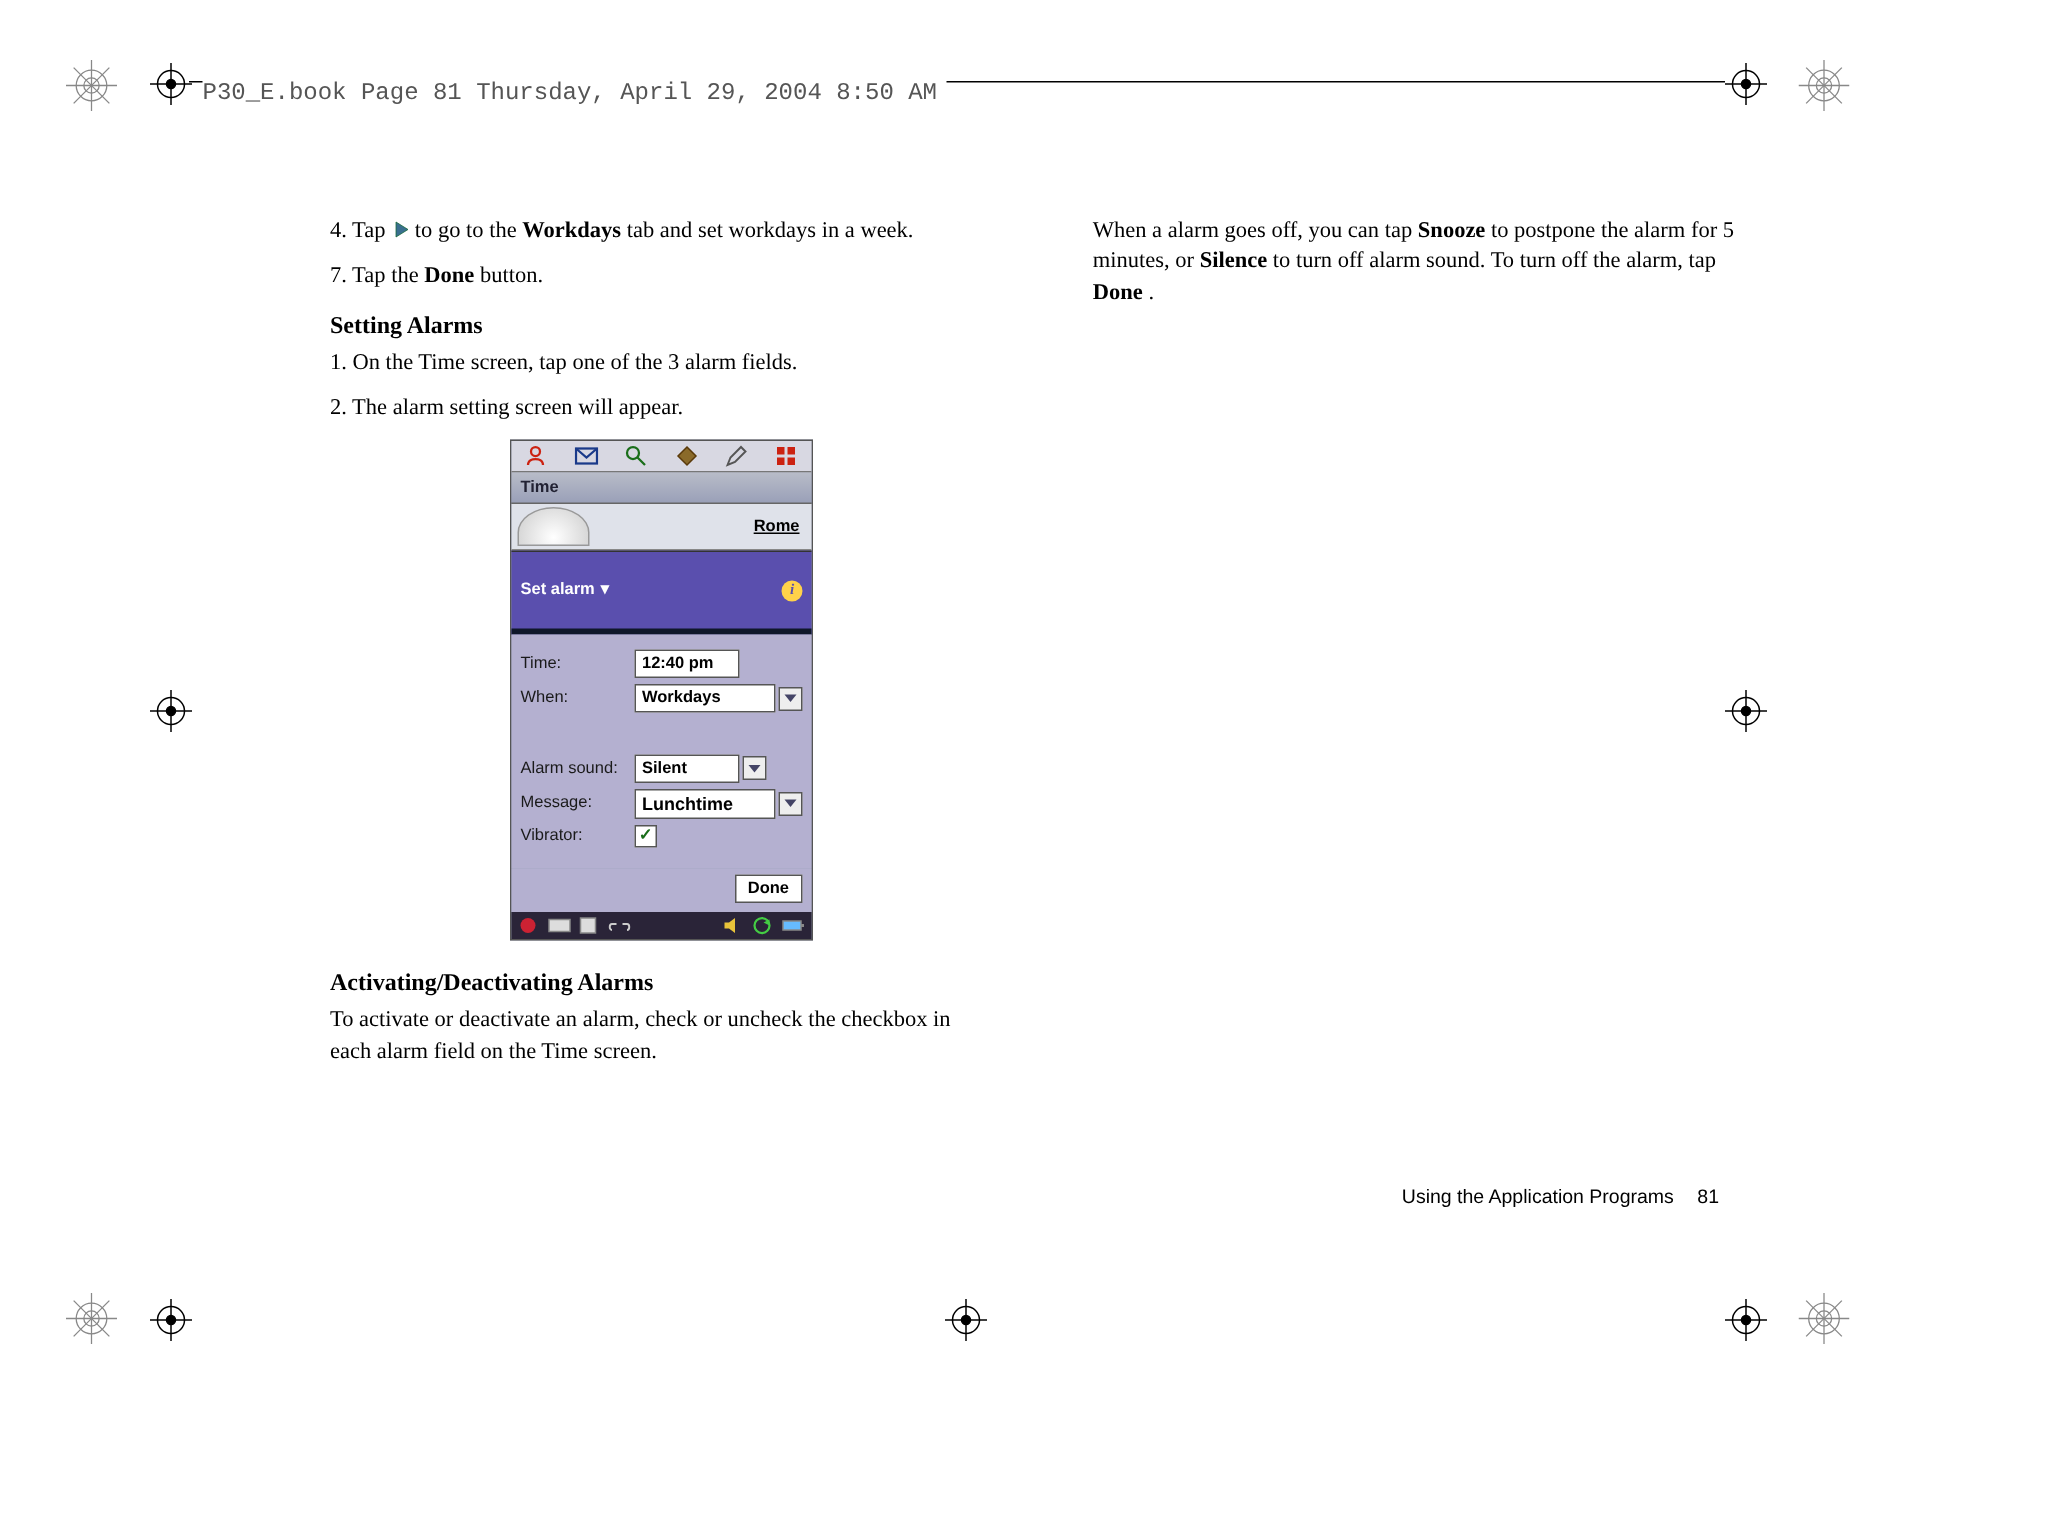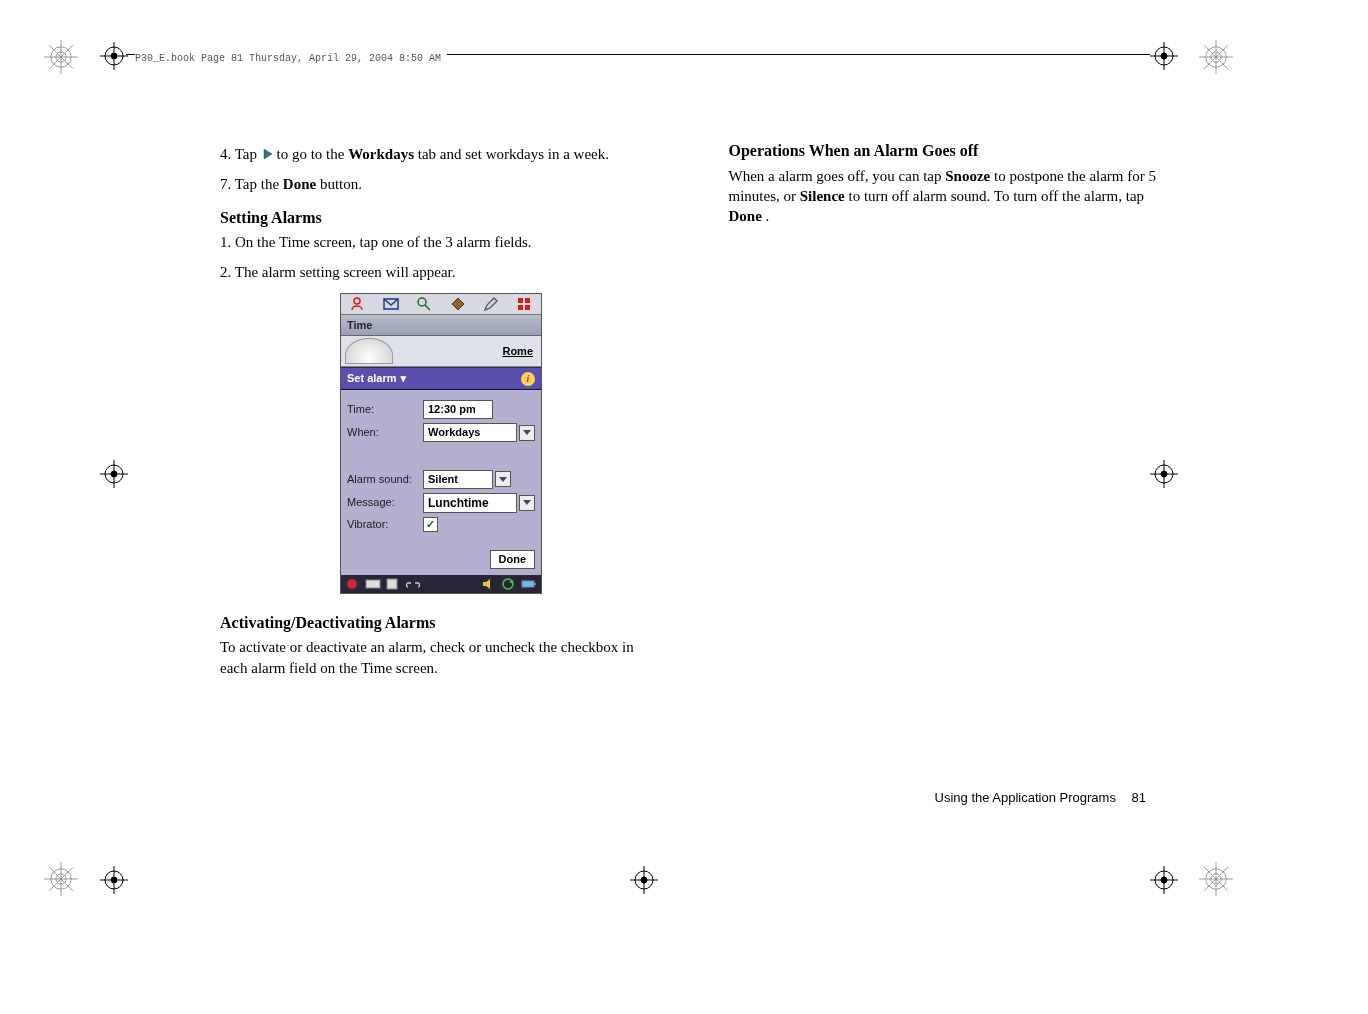--- a/index.html
+++ b/index.html
@@ -41,21 +41,21 @@
     left: 126px;
     right: 218px;
     top: 54px;
     border-top: 1px solid #000;
   }
   .top-banner {
     position: absolute;
     left: 135px;
     top: 53px;
     font-family: 'Courier New', monospace;
-    font-size: 10px;
+    font-size: 16px;
     background: #fff;
     padding-right: 6px;
     color: #555;
   }
 
   .page {
     position: absolute;
     left: 220px;
     top: 140px;
     width: 940px;
@@ -132,23 +132,23 @@
     margin-left: auto;
     margin-right: 8px;
     font-weight: bold;
   }
   .p-setalarm {
     display: flex;
     align-items: flex-end;
     background: #5a4fae;
     color: #fff;
     font-weight: bold;
-    padding: 3px 6px;
+    padding: 18px 6px;
     border-top: 1px solid #333;
-    border-bottom: 1px solid #0f172a;
+    border-bottom: 4px solid #0f172a;
   }
   .p-setalarm .arrow {
     margin-left: 4px;
   }
   .p-setalarm .info {
     margin-left: auto;
     width: 14px;
     height: 14px;
     border-radius: 50%;
     background: #ffd24a;
@@ -403,21 +403,21 @@
           <div class="p-city">Rome</div>
         </div>
         <div class="p-setalarm">
           <span>Set alarm</span>
           <span class="arrow">▾</span>
           <span class="info">i</span>
         </div>
         <div class="p-form">
           <div class="p-row">
             <div class="p-label">Time:</div>
-            <div class="p-field">12:30 pm</div>
+            <div class="p-field">12:40 pm</div>
           </div>
           <div class="p-row">
             <div class="p-label">When:</div>
             <div class="p-field wide">Workdays</div>
             <div class="p-dd"></div>
           </div>
           <div style="height:20px"></div>
           <div class="p-row">
             <div class="p-label">Alarm sound:</div>
             <div class="p-field">Silent</div>
@@ -477,21 +477,20 @@
             </span>
         </div>
       </div>
 
 
       <h4>Activating/Deactivating Alarms</h4>
       <p>To activate or deactivate an alarm, check or uncheck the checkbox in each alarm field on the Time screen.</p>
     </div>
 
     <div class="col">
-      <h4 style="margin-top:0">Operations When an Alarm Goes off</h4>
       <p>
         <span>When a alarm goes off, you can tap </span>
         <span class="bold">Snooze</span>
         <span> to postpone the alarm for 5 minutes, or </span>
         <span class="bold">Silence</span>
         <span> to turn off alarm sound. To turn off the alarm, tap </span>
         <span class="bold">Done</span>
         <span>.</span>
       </p>
     </div>

